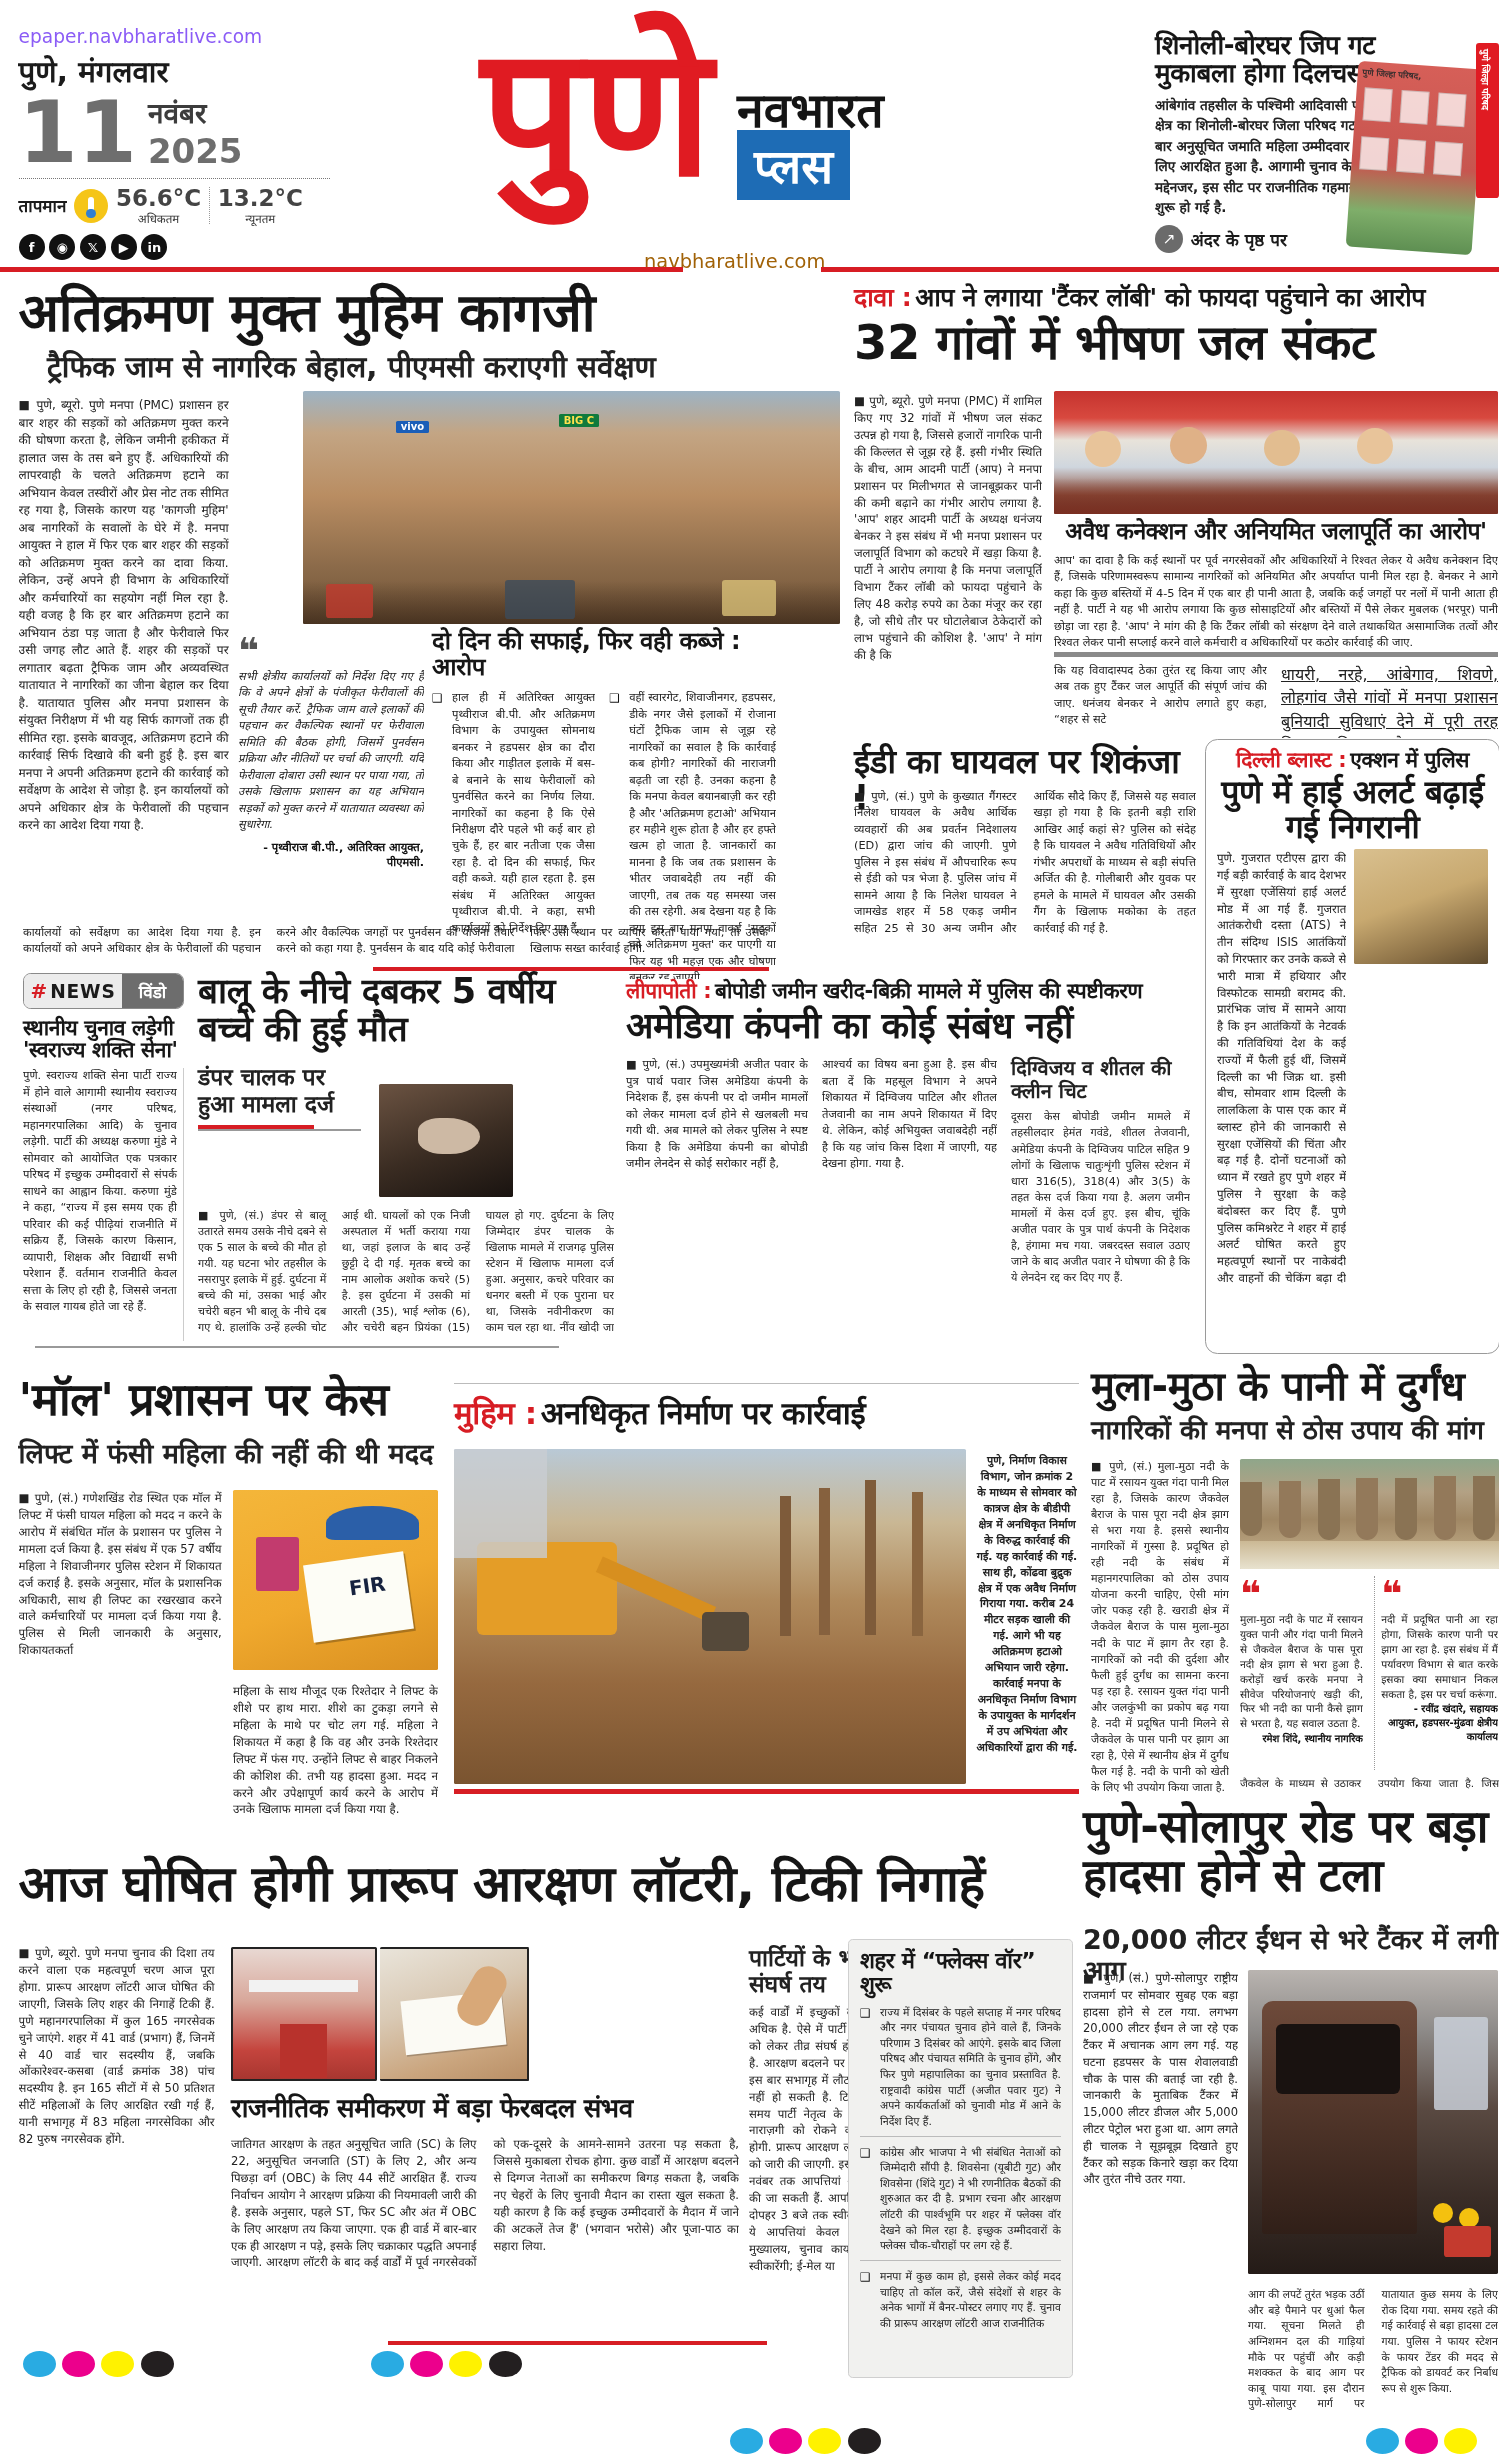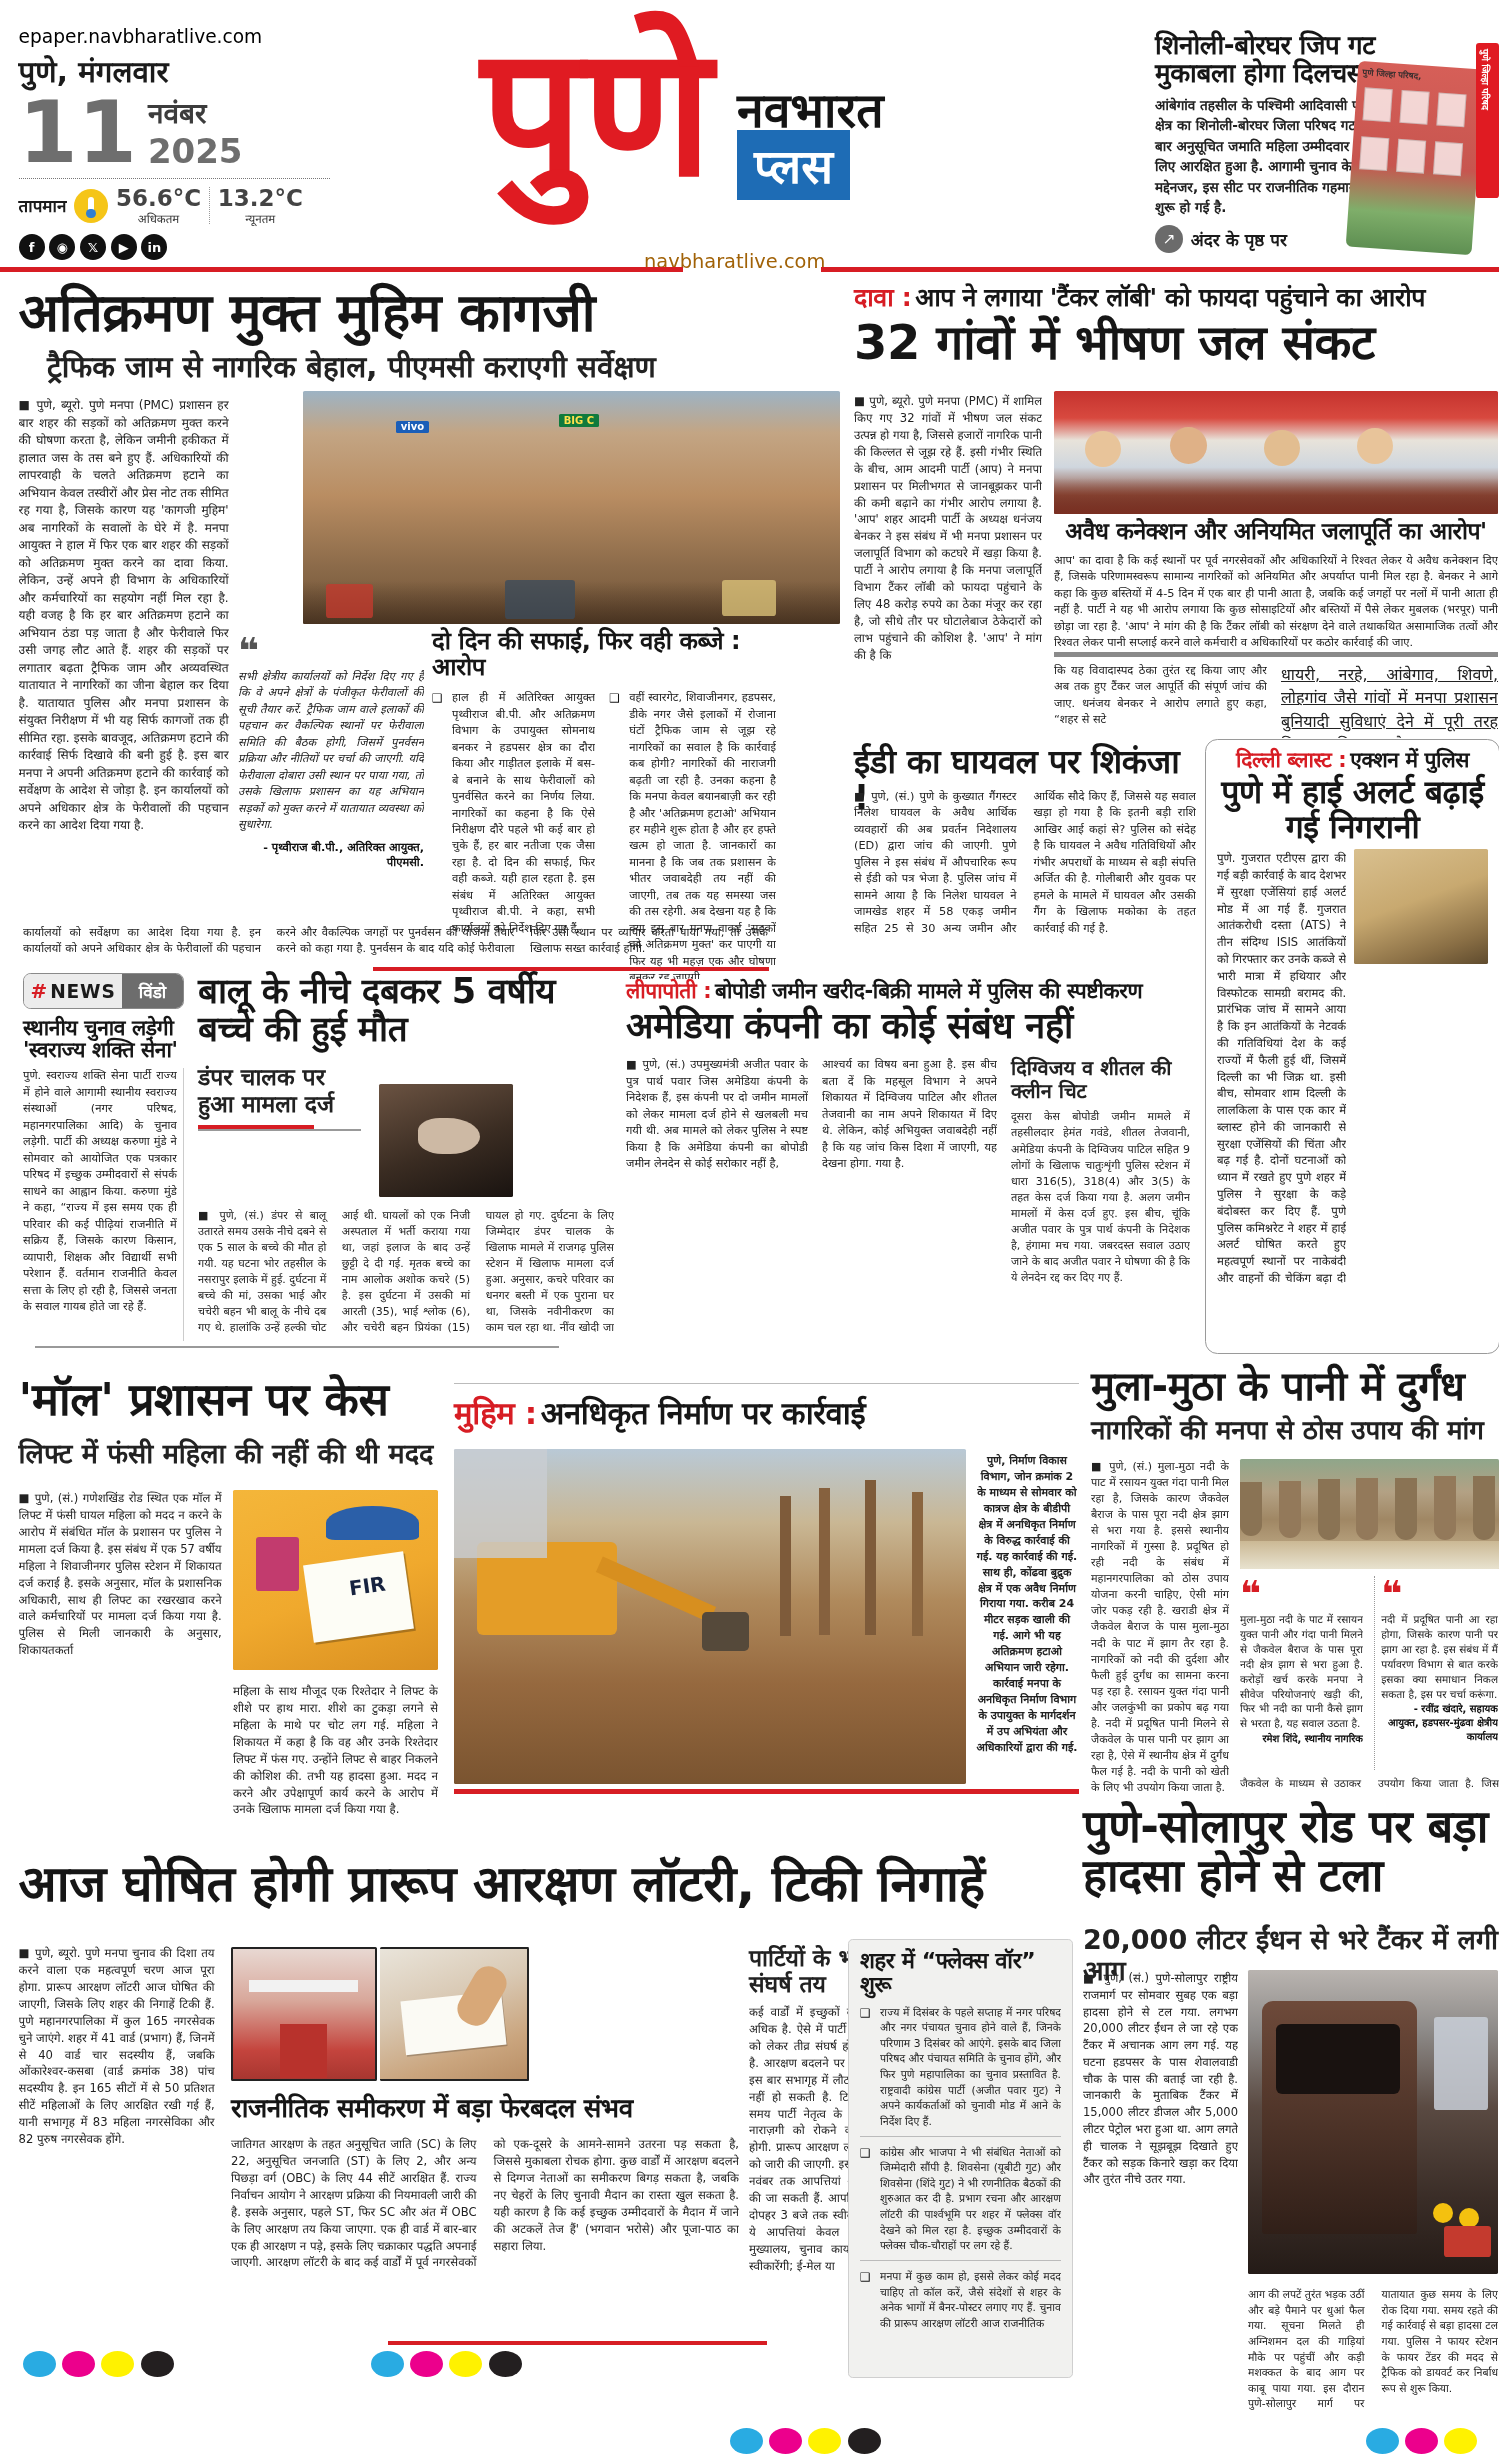--- a/index.html
+++ b/index.html
@@ -30,21 +30,21 @@
   .caption{font-size:11px;line-height:1.45;color:#222;text-align:justify;overflow:hidden;}
   .sign{position:absolute;font-weight:800;border-radius:1.6px;padding:0.8px 4.7px;font-size:10px;}
   .win{position:absolute;background:rgba(255,255,255,.75);border:0.8px solid rgba(0,0,0,.15);}
 </style>
 </head>
 <body>
 
 <div id="page">
 
   <div class="abs" style="left:18.6px;top:26px;width:334px;">
-    <div style="font-size:18.6px;color:#000000;">epaper.navbharatlive.com</div>
+    <div style="font-size:18.6px;color:#8b5cf6;">epaper.navbharatlive.com</div>
     <div style="font-size:29.5px;font-weight:800;margin-top:3.1px;">पुणे, मंगलवार</div>
     <div style="display:flex;align-items:flex-start;margin-top:1.6px;">
       <div style="font-size:85px;font-weight:800;color:#6e6e6e;line-height:0.95;">11</div>
       <div style="margin-left:11px;">
         <div style="font-size:28px;font-weight:700;color:#3c3c3c;">नवंबर</div>
         <div style="font-size:34px;font-weight:800;color:#6e6e6e;">2025</div>
       </div>
     </div>
     <div style="border-top:1.6px dotted #777;width:311px;margin:4.7px 0 6.2px 0;"></div>
     <div style="display:flex;align-items:center;gap:7.8px;">

